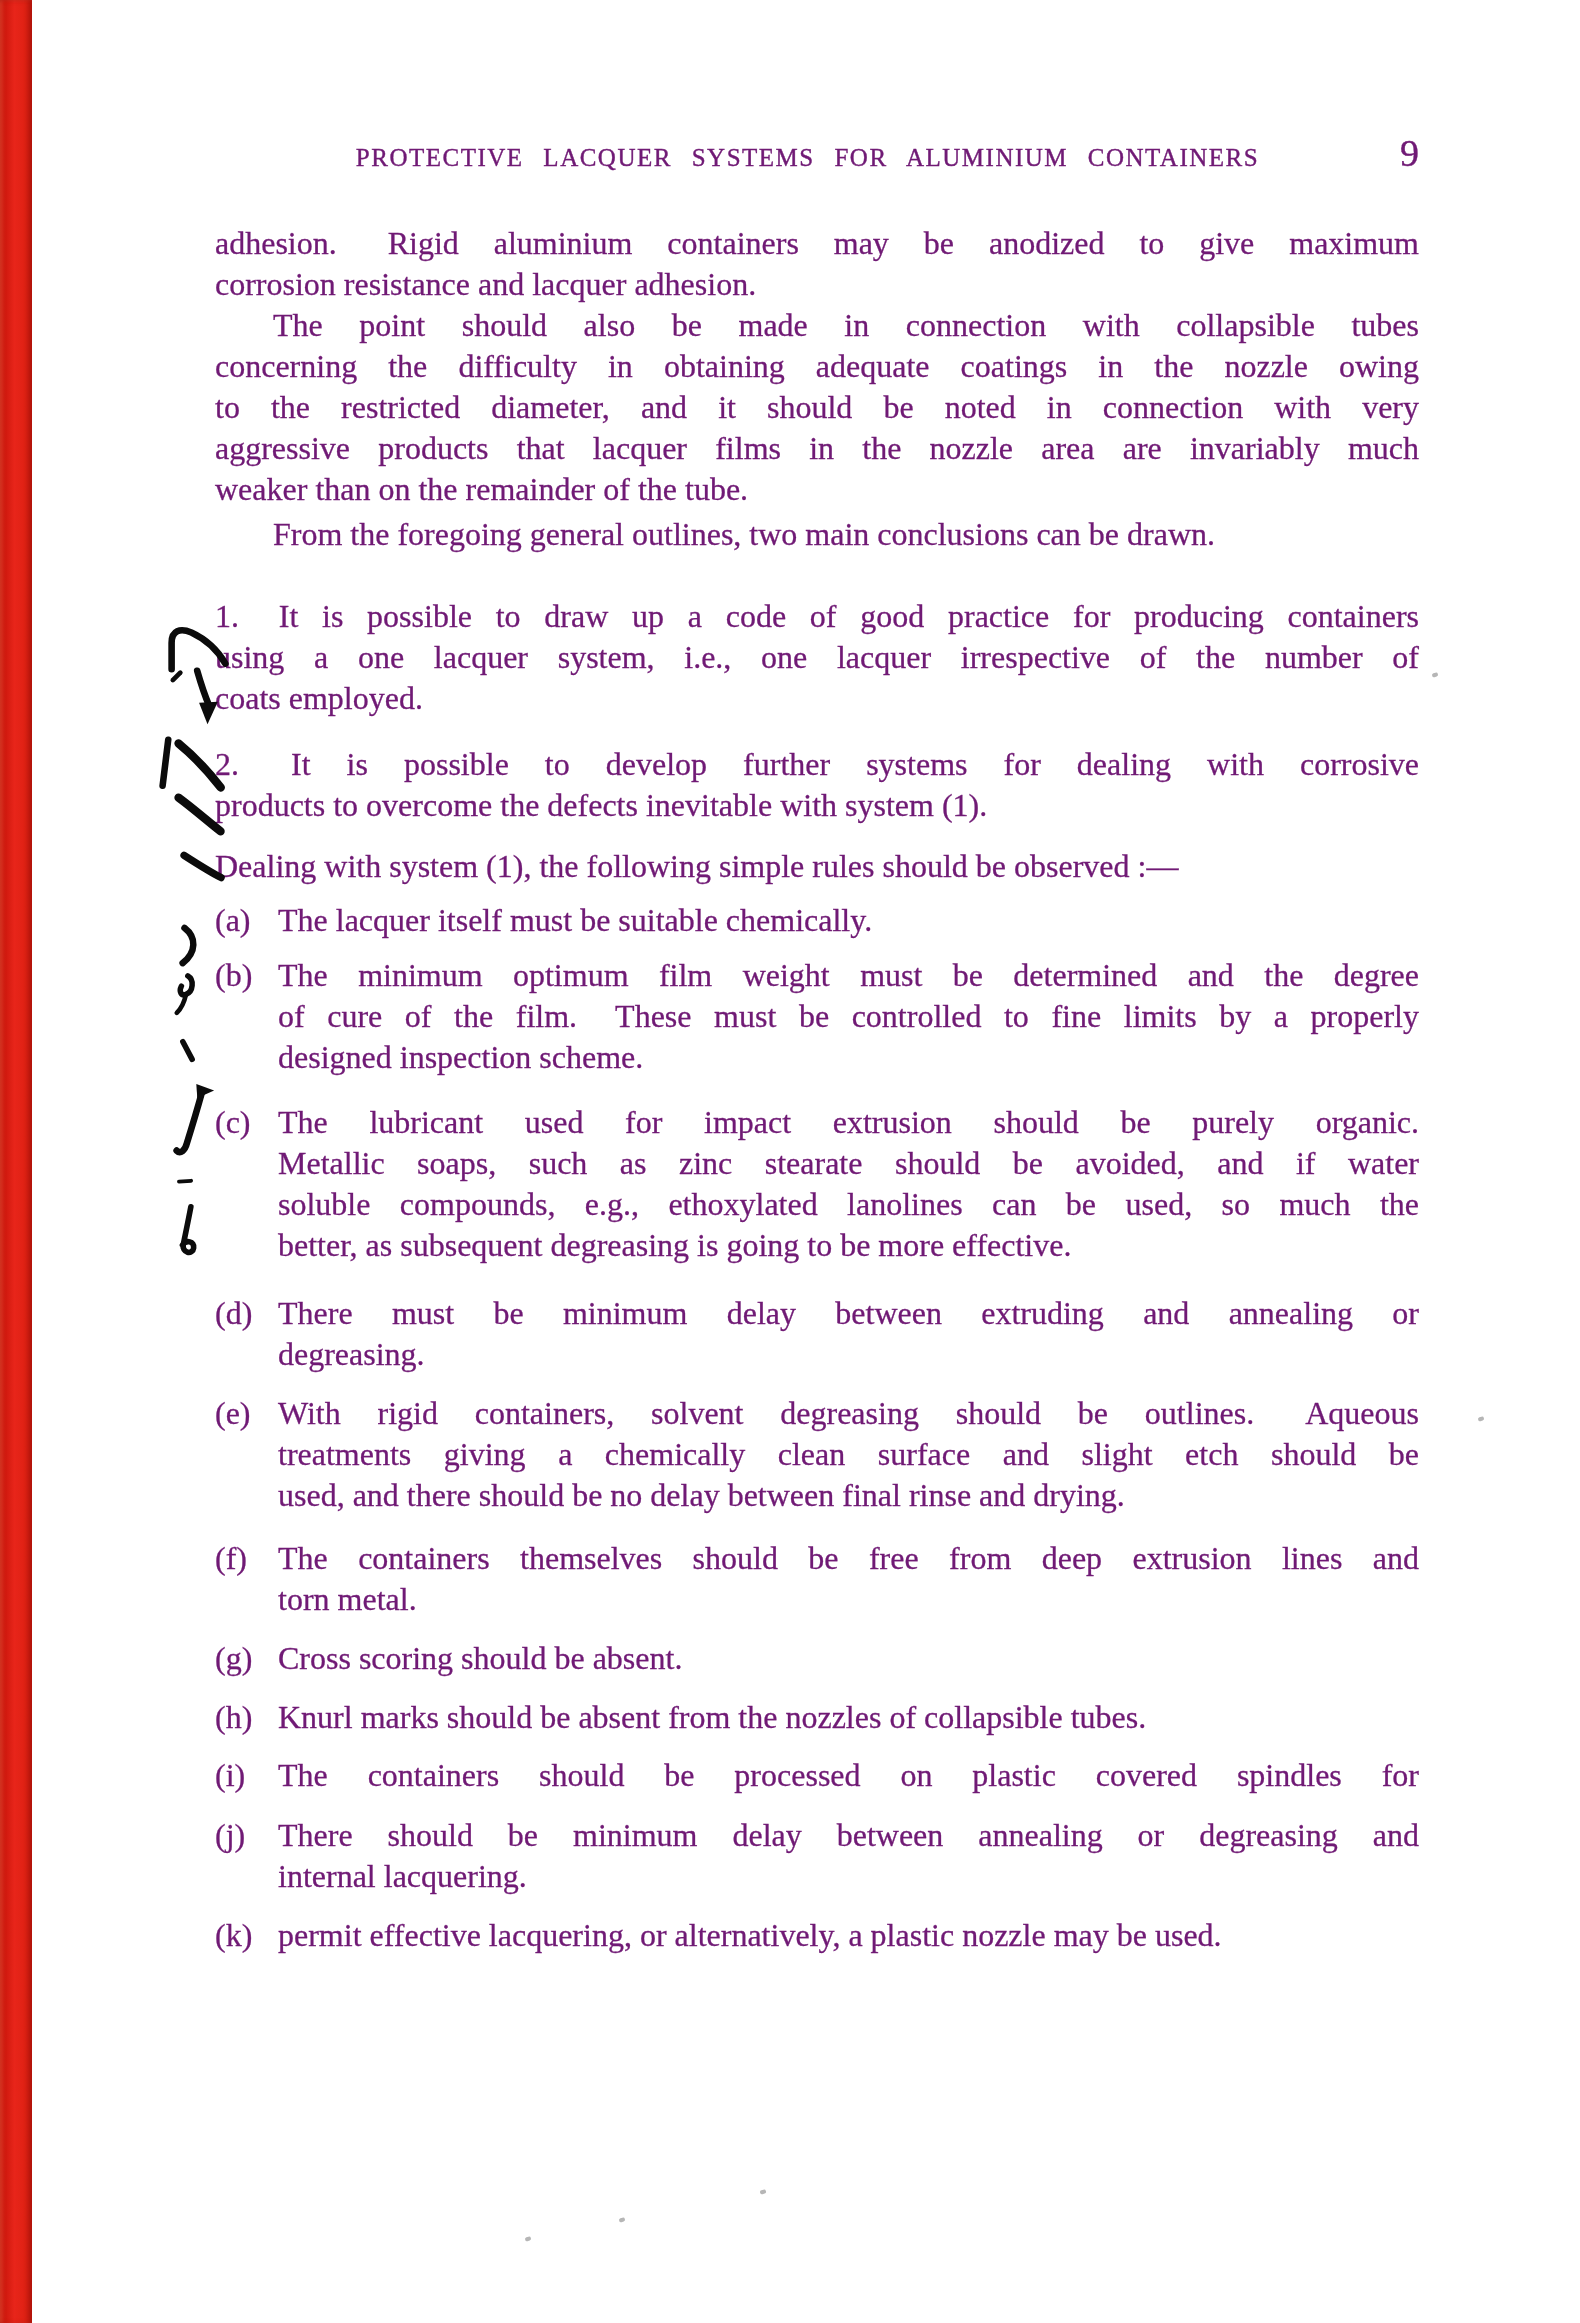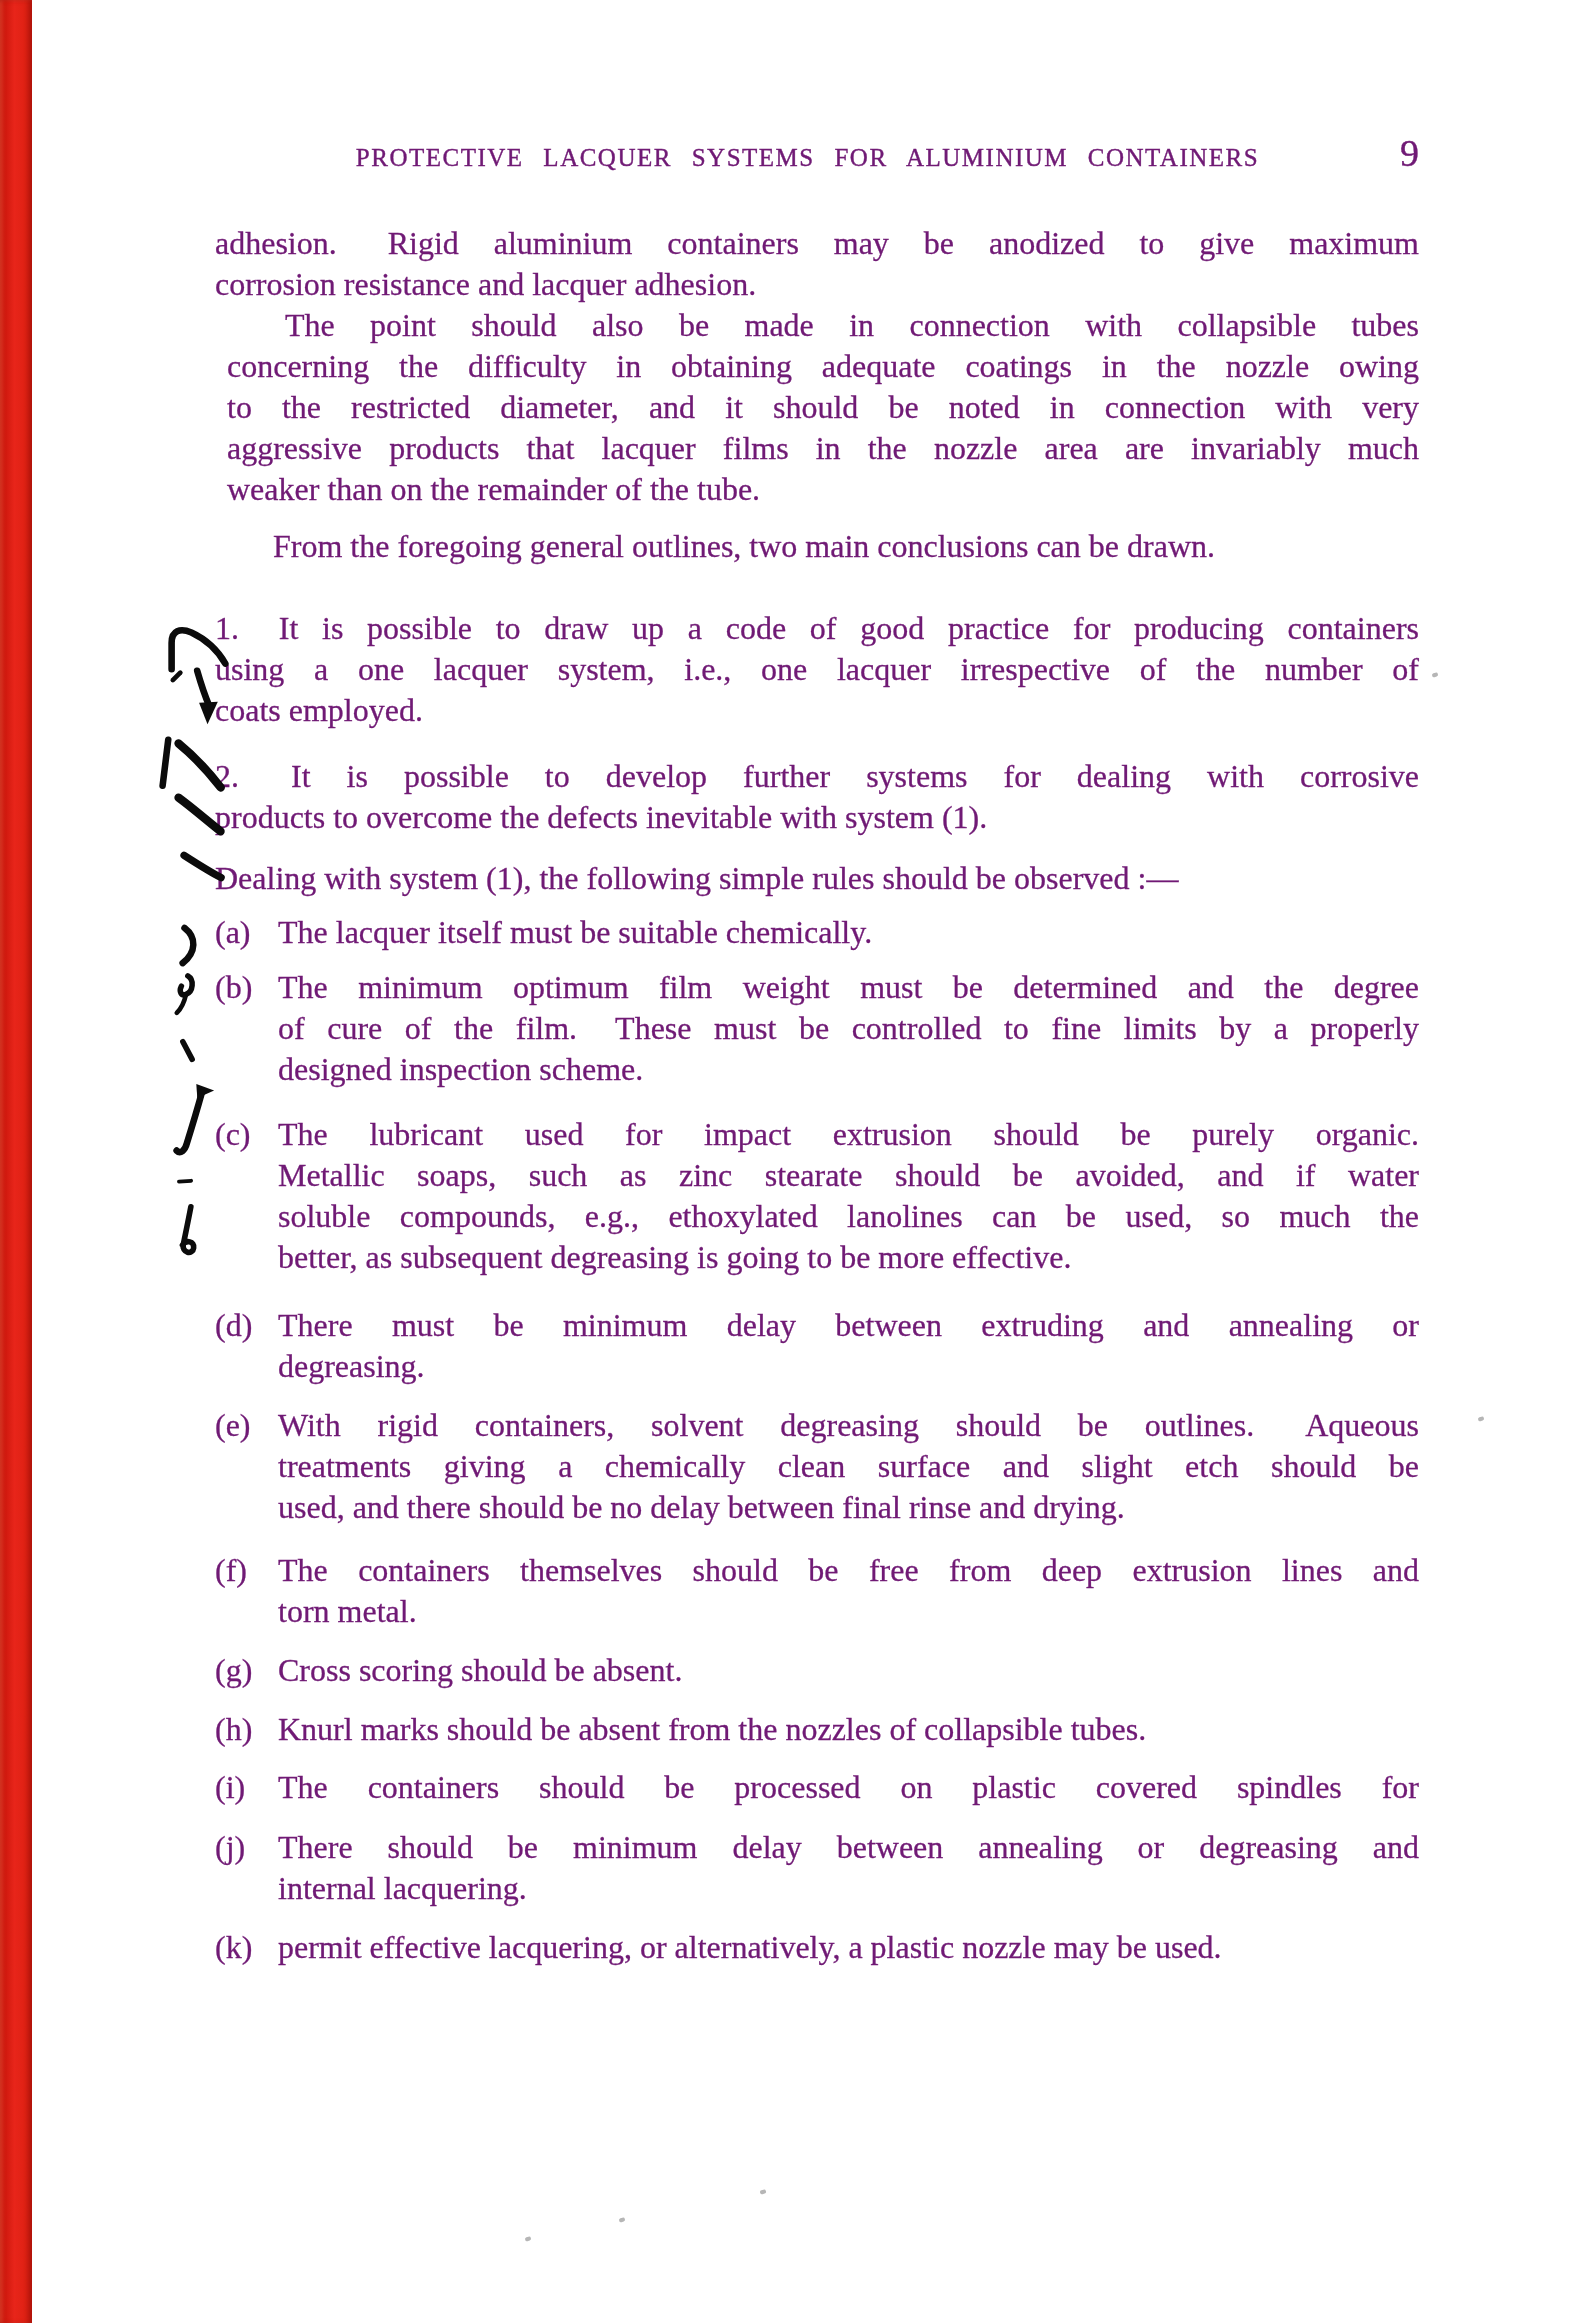--- a/index.html
+++ b/index.html
@@ -43,28 +43,28 @@
   <div class="header">
     <span class="header-title">PROTECTIVE LACQUER SYSTEMS FOR ALUMINIUM CONTAINERS</span>
     <span class="page-number">9</span>
   </div>
 
   <div class="text-block" id="text-block">
       <div class="para" style="margin-top: 0px;">
         <div class="line j">adhesion.  Rigid aluminium containers may be anodized to give maximum</div>
         <div class="line">corrosion resistance and lacquer adhesion.</div>
       </div>
-      <div class="para" style="margin-top: 0px; margin-left: 12px;">
+      <div class="para" style="margin-top: 0px;">
         <div class="line j" style="padding-left: 58px;">The point should also be made in connection with collapsible tubes</div>
         <div class="line j">concerning the difficulty in obtaining adequate coatings in the nozzle owing</div>
         <div class="line j">to the restricted diameter, and it should be noted in connection with very</div>
         <div class="line j">aggressive products that lacquer films in the nozzle area are invariably much</div>
         <div class="line">weaker than on the remainder of the tube.</div>
       </div>
-      <div class="para" style="margin-top: 16px;">
+      <div class="para" style="margin-top: 4px;">
         <div class="line" style="padding-left: 58px;">From the foregoing general outlines, two main conclusions can be drawn.</div>
       </div>
       <div class="para" style="margin-top: 41px;">
         <div class="line j">1.  It is possible to draw up a code of good practice for producing containers</div>
         <div class="line j">using a one lacquer system, i.e., one lacquer irrespective of the number of</div>
         <div class="line">coats employed.</div>
       </div>
       <div class="para" style="margin-top: 25px;">
         <div class="line j">2.  It is possible to develop further systems for dealing with corrosive</div>
         <div class="line">products to overcome the defects inevitable with system (1).</div>

